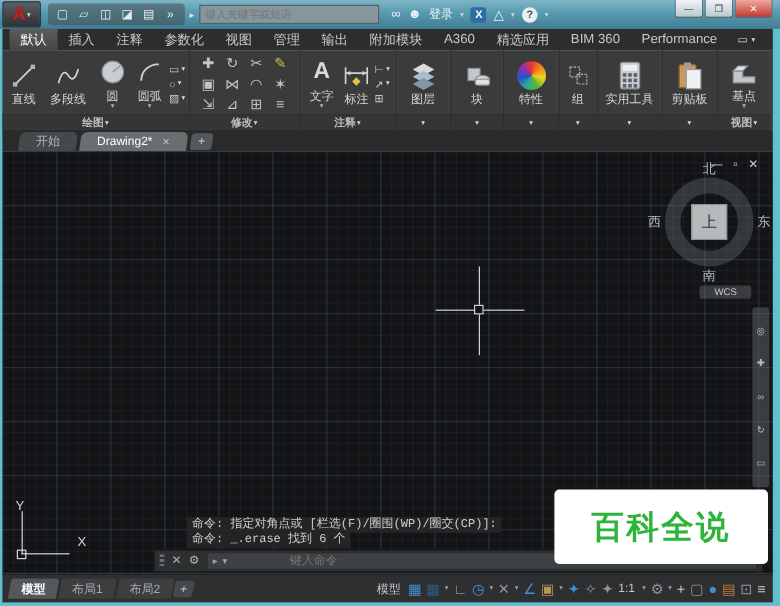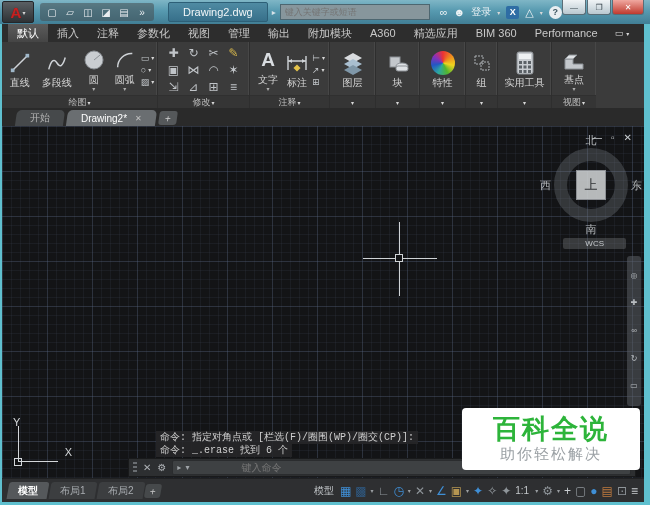--- a/index.html
+++ b/index.html
@@ -39,21 +39,21 @@
  display:flex;align-items:stretch;padding-left:6px;}
 .rtab{padding:0 9px;display:flex;align-items:center;color:#c9c9c9;font-size:11px;}
 .rtab.active{background:linear-gradient(180deg,#5c5c5c,#454545);color:#fff;}
 .rib-opts{margin-left:8px;display:flex;align-items:center;gap:3px;color:#d8d8d8;font-size:9px;}
 
 
 .ribbon{position:absolute;top:42px;left:2px;right:6px;height:66px;background:#3b3b3b;display:flex;}
 .panel{display:flex;flex-direction:column;border-right:1px solid #2e2e2e;box-shadow:inset -1px 0 0 #474747;}
 .pbody{flex:1;display:flex;align-items:center;justify-content:center;padding:2px 2px 0 2px;gap:1px;}
 .pfoot{height:13px;display:flex;align-items:center;justify-content:center;gap:1px;
- color:#bdbdbd;font-size:9px;background:#353535;border-top:1px solid #303030;}
+ color:#bdbdbd;font-size:9px;background:#353535;border-top:1px solid #303030;font-weight:bold;}
 .bigbtn{display:flex;flex-direction:column;align-items:center;justify-content:center;color:#d6d6d6;font-size:10px;}
 .bigbtn .bicon{height:26px;display:flex;align-items:center;justify-content:center;}
 .bigbtn .bcaret{font-size:6px;color:#b0b0b0;line-height:5px;}
 .smallcol{display:flex;flex-direction:column;justify-content:center;gap:2px;}
 .smic{color:#c3c7cb;font-size:9px;line-height:10px;display:flex;align-items:center;gap:2px;}
 .modgrid{display:grid;grid-template-columns:repeat(4,20px);grid-auto-rows:17px;justify-items:center;align-items:center;}
 .modgrid span{color:#c0c4c8;font-size:12px;line-height:14px;}
 .modgrid span.warm{color:#d9b94d;}
 .wheel{width:24px;height:24px;border-radius:50%;
  background:conic-gradient(#e33,#ee8c1f,#efd41f,#52b52e,#2da8a0,#2357c4,#8930b9,#e33);}
@@ -84,21 +84,21 @@
 .vcring{position:absolute;left:0;top:0;width:74px;height:74px;border-radius:50%;
  border:13px solid rgba(125,130,136,.32);}
 .vcface{position:absolute;left:22px;top:22px;width:30px;height:30px;background:rgba(205,208,210,.88);
  border:1px solid #8d9094;color:#2f3234;font-size:13px;display:flex;align-items:center;justify-content:center;}
 .vclabel{position:absolute;color:#b6babd;font-size:11px;}
 .vcl-n{top:-15px;left:50%;transform:translateX(-50%);}
 .vcl-s{bottom:-15px;left:50%;transform:translateX(-50%);}
 .vcl-w{left:-14px;top:50%;transform:translateY(-50%);}
 .vcl-e{right:-14px;top:50%;transform:translateY(-50%);}
 .wcsbtn{position:absolute;top:112px;right:18px;background:rgba(128,132,136,.35);color:#c6cacd;
- font-size:8px;padding:1px 22px;border-radius:2px;}
+ font-size:8px;padding:1px 12px;border-radius:2px;}
 .navbar{position:absolute;top:130px;right:3px;width:14px;height:150px;border-radius:3px;
  background:rgba(96,100,105,.5);display:flex;flex-direction:column;align-items:center;
  justify-content:space-around;padding:6px 0;}
 .navbar span{color:#b9bdc1;font-size:8px;line-height:8px;}
 .crosshair{position:absolute;left:361px;top:96px;width:74px;height:74px;pointer-events:none;}
 .ch-h{position:absolute;left:0;top:36px;width:74px;height:1px;background:#cfd3d6;}
 .ch-v{position:absolute;left:36px;top:0;width:1px;height:74px;background:#cfd3d6;}
 .ch-box{position:absolute;left:32px;top:32px;width:8px;height:8px;border:1px solid #cfd3d6;background:#131416;}
 .ucs{position:absolute;left:10px;bottom:10px;width:60px;height:48px;}
 .ucs .ax-v{position:absolute;left:6px;bottom:6px;width:1px;height:36px;background:#d4d7da;}
@@ -152,23 +152,20 @@
       <span class="tinycaret">▾</span>
     </div>
     <div class="qat">
       <span class="qbtn">▢</span>
       <span class="qbtn">▱</span>
       <span class="qbtn">◫</span>
       <span class="qbtn">◪</span>
       <span class="qbtn">▤</span>
       <span class="qbtn">»</span>
     </div>
-    <div class="titlechip">
-      <span>Drawing2.dwg</span>
-    </div>
     <span class="chipcaret">▸</span>
     <div class="searchbox">
       <input placeholder="键入关键字或短语" style="">
     </div>
     <div class="acct">
       <span class="ic">∞</span>
       <span class="ic">☻</span>
       <span>登录</span>
       <span class="tinycaret">▾</span>
       <span class="xchg">X</span>
@@ -443,20 +440,37 @@
               </svg>
           </span>
           <span>实用工具</span>
         </div>
       </div>
       <div class="pfoot">
           <span class="tinycaret">▾</span>
         </div>
     </div>
 
+    <div class="panel" style="width:46px;">
+      <div class="pbody">
+        <div class="bigbtn">
+          <span class="bicon">
+            <svg class="icn" width="22" height="24" viewBox="0 0 22 24">
+                <rect x="2" y="3" width="14" height="19" rx="1" fill="#c89a5a" stroke="#8f6a35"></rect>
+                <rect x="6" y="1" width="6" height="4" rx="1" fill="#9aa0a5"></rect>
+                <rect x="8" y="7" width="12" height="16" fill="#eef1f3" stroke="#9aa0a5"></rect>
+              </svg>
+          </span>
+          <span>剪贴板</span>
+        </div>
+      </div>
+      <div class="pfoot">
+          <span class="tinycaret">▾</span>
+        </div>
+    </div>
 
     <div class="panel" style="width:44px;border-right:none;">
       <div class="pbody">
         <div class="bigbtn">
           <span class="bicon">
             <svg class="icn" width="24" height="22" viewBox="0 0 24 22">
                 <path d="M3 20 V10 h8 v5 h10 v5 Z" fill="#c3c7cb" stroke="#8b9095"></path>
                 <path d="M3 10 l4 -4 h8 l-4 4Z" fill="#dfe2e5" stroke="#8b9095"></path>
               </svg>
           </span>
@@ -537,21 +551,20 @@
       <div class="cmdinput">
         <span class="ric">▸</span>
         <span class="ric">▾</span>
         <input placeholder="键入命令" style="">
       </div>
     </div>
   </div>
 
   <div class="watermark">
     <div class="wm-title">百科全说</div>
-    <div class="wm-sub">助你轻松解决</div>
   </div>
 
   <div class="statusbar">
     <div class="ltabs">
       <div class="ltab active">
           <span>模型</span>
         </div>
       <div class="ltab">
           <span>布局1</span>
         </div>

